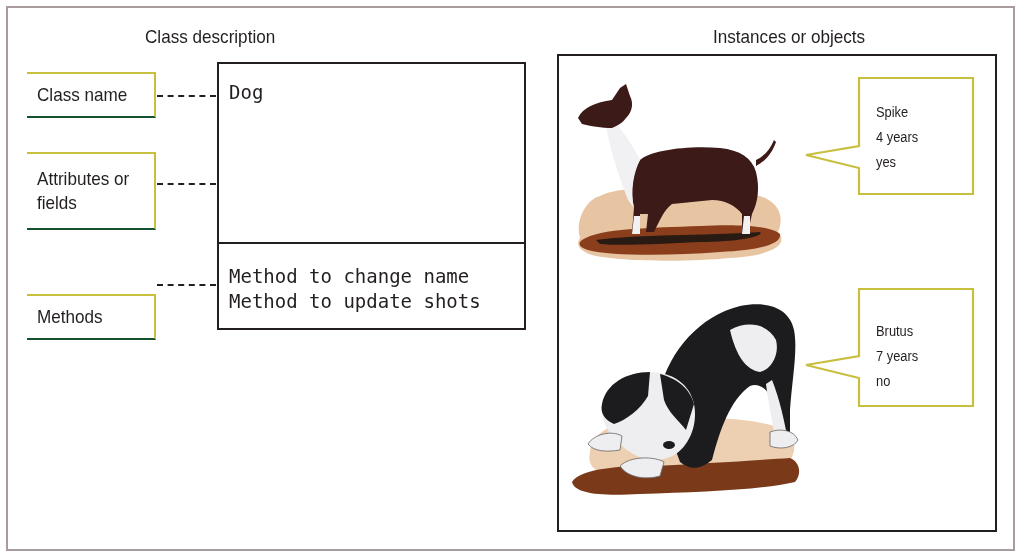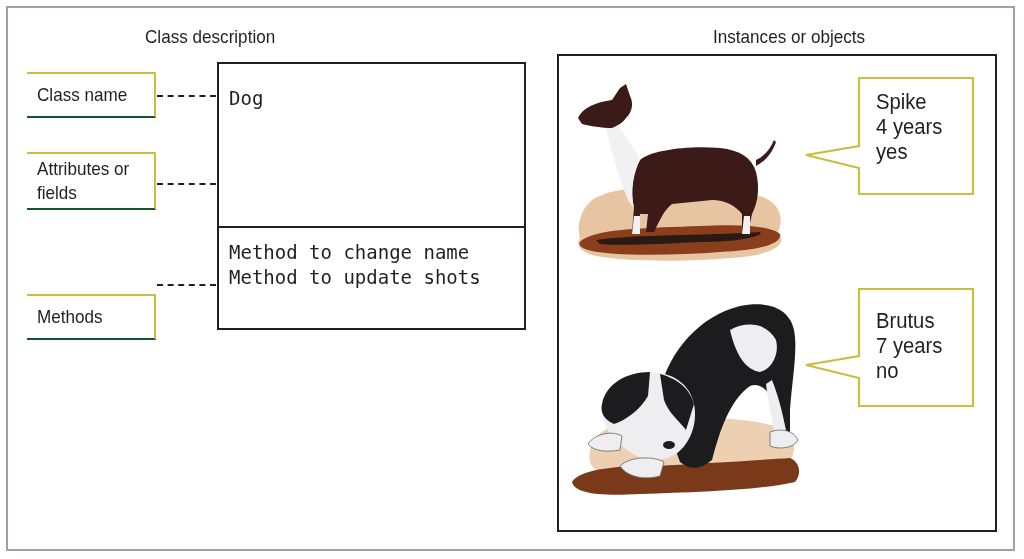--- a/index.html
+++ b/index.html
@@ -11,43 +11,43 @@
              color: #231f20; white-space: nowrap; letter-spacing: 0px; }
   .lbl { position: absolute; left: 27px; width: 129px; box-sizing: border-box;
          border-top: 2px solid #c8bf3e; border-right: 2px solid #c8bf3e; border-bottom: 2px solid #14532d;
          font-size: 19px; line-height: 24px; padding-left: 10px; display: flex; align-items: center; }
   .lbl span { display: inline-block; transform: scaleX(0.9); transform-origin: left center; white-space: pre-line; }
   .dash { position: absolute; left: 157px; width: 59px; height: 0; border-top: 2px dashed #231f20; }
   .uml { position: absolute; left: 217px; top: 62px; width: 309px; height: 268px;
          border: 2px solid #231f20; box-sizing: border-box; }
   .sec { position: absolute; left: 0; right: 0; box-sizing: border-box; padding-left: 10px;
          font-family: "DejaVu Sans Mono", monospace; font-size: 19px; line-height: 25px; color: #231f20; }
-  .sec.s1 { top: 0; height: 64px; padding-top: 22px; }
+  .sec.s1 { top: 0; height: 64px; padding-top: 16px; }
   .sec.s2 { top: 64px; height: 114px; border-top: 2px solid #231f20; padding-top: 13px; }
-  .sec.s3 { top: 162px; height: 108px; border-top: 2px solid #231f20; padding-top: 12px; }
+  .sec.s3 { top: 178px; height: 108px; border-top: 2px solid #231f20; padding-top: 20px; }
   .sec div { white-space: pre; }
   .inst { position: absolute; left: 557px; top: 54px; width: 440px; height: 478px;
           border: 2px solid #231f20; box-sizing: border-box; }
-  .callout-text { position: absolute; left: 876px; font-size: 22px; line-height: 25px; color: #231f20; }
+  .callout-text { position: absolute; left: 876px; font-size: 14px; line-height: 25px; color: #231f20; margin-top: 11px; }
   .callout-text div { transform: scaleX(0.92); transform-origin: left top; white-space: nowrap; }
   svg { position: absolute; left: 0; top: 0; overflow: visible; }
 </style>
 </head>
 <body>
 
 <div class="frame"></div>
 
 <div class="heading" style="left:145px; top:26px;">Class description</div>
 
 <div class="lbl" style="top:72px; height:46px;">
   <span>Class name</span>
 </div>
 <div class="dash" style="top:95px;"></div>
 
-<div class="lbl" style="top:152px; height:58px;">
+<div class="lbl" style="top:152px; height:78px;">
   <span>Attributes or
 fields</span>
 </div>
 <div class="dash" style="top:183px;"></div>
 
 <div class="lbl" style="top:261px; height:46px;margin-top:33px;">
   <span>Methods</span>
 </div>
 <div class="dash" style="top:284px;"></div>
 

